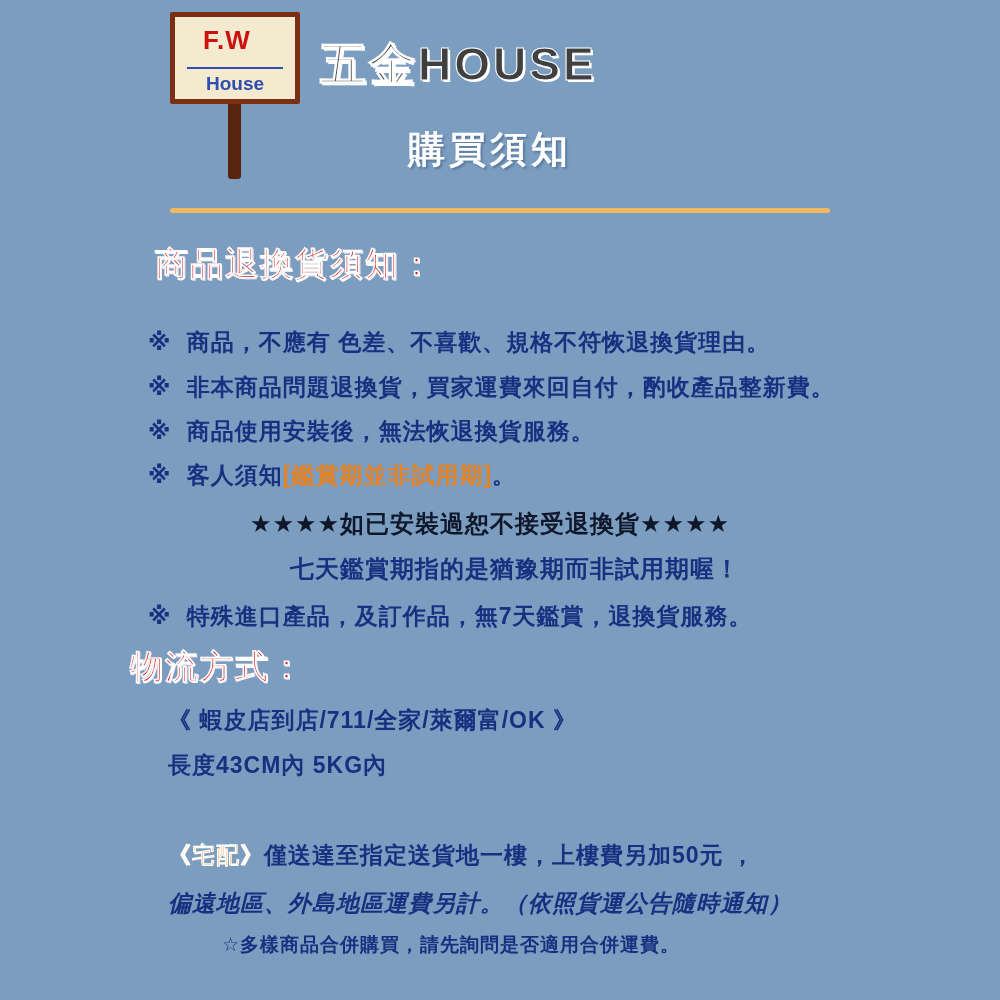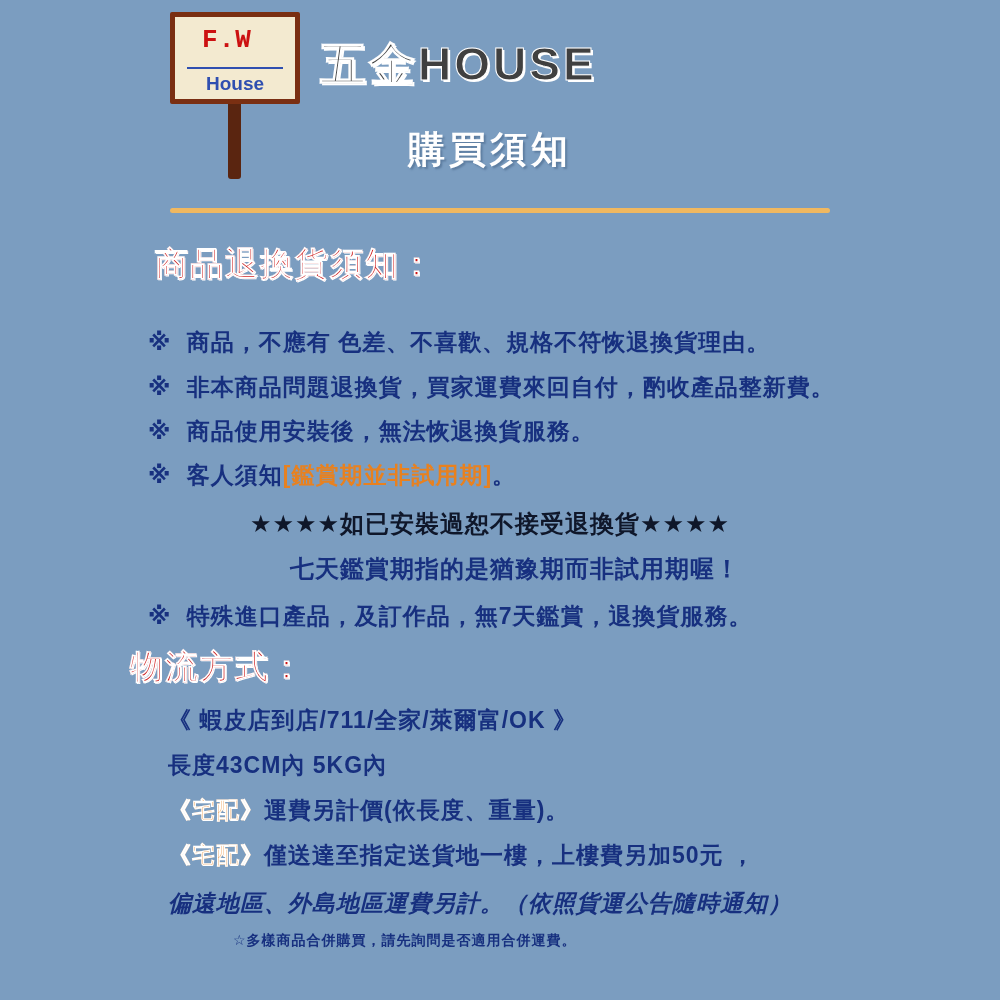--- a/index.html
+++ b/index.html
@@ -43,21 +43,20 @@
   }
   .sign-fw{
     position:absolute;
     left:0;right:16px;
     top:8px;
     text-align:center;
     color:#cc1111;
     font-weight:bold;
     font-size:26px;
     letter-spacing:1px;
-    font-family:Liberation Mono, monospace;
   }
   .sign-house{
     position:absolute;
     left:0;right:0;
     top:56px;
     text-align:center;
     color:#2f4fb0;
     font-weight:bold;
     font-size:19px;
   }
@@ -144,21 +143,21 @@
     font-weight:bold;
     font-size:23px;
     letter-spacing:1px;
     white-space:nowrap;
   }
   .r1{left:168px;top:705px;}
   .r2{left:168px;top:750px;}
   .r3{left:168px;top:795px;}
   .r4{left:168px;top:840px;}
   .r5{left:168px;top:888px;font-style:italic;}
-  .r6{left:222px;top:932px;font-size:14px;color:#17307f;margin-left:11px;}
+  .r6{left:222px;top:932px;font-size:19px;color:#17307f;}
   .tag-orange{
     color:#e8811f;
     -webkit-text-stroke:0.4px #ffffff;
   }
 </style>
 </head>
 <body>
 
 <div class="page">
 
@@ -211,23 +210,20 @@
   <div class="section-title s2-title">物流方式：</div>
 
   <div class="ship-row r1">
     <span>《 蝦皮店到店/711/全家/萊爾富/OK 》</span>
   </div>
 
   <div class="ship-row r2">
     <span>長度43CM內  5KG內</span>
   </div>
 
-  <div class="ship-row r3">
-    <span class="tag-orange">《宅配》</span><span>運費另計價(依長度、重量)。</span>
-  </div>
 
   <div class="ship-row r4">
     <span class="tag-orange">《宅配》</span><span>僅送達至指定送貨地一樓，上樓費另加50元 ，</span>
   </div>
 
   <div class="ship-row r5">
     <span>偏遠地區、外島地區運費另計。（依照貨運公告隨時通知）</span>
   </div>
 
   <div class="ship-row r6">

